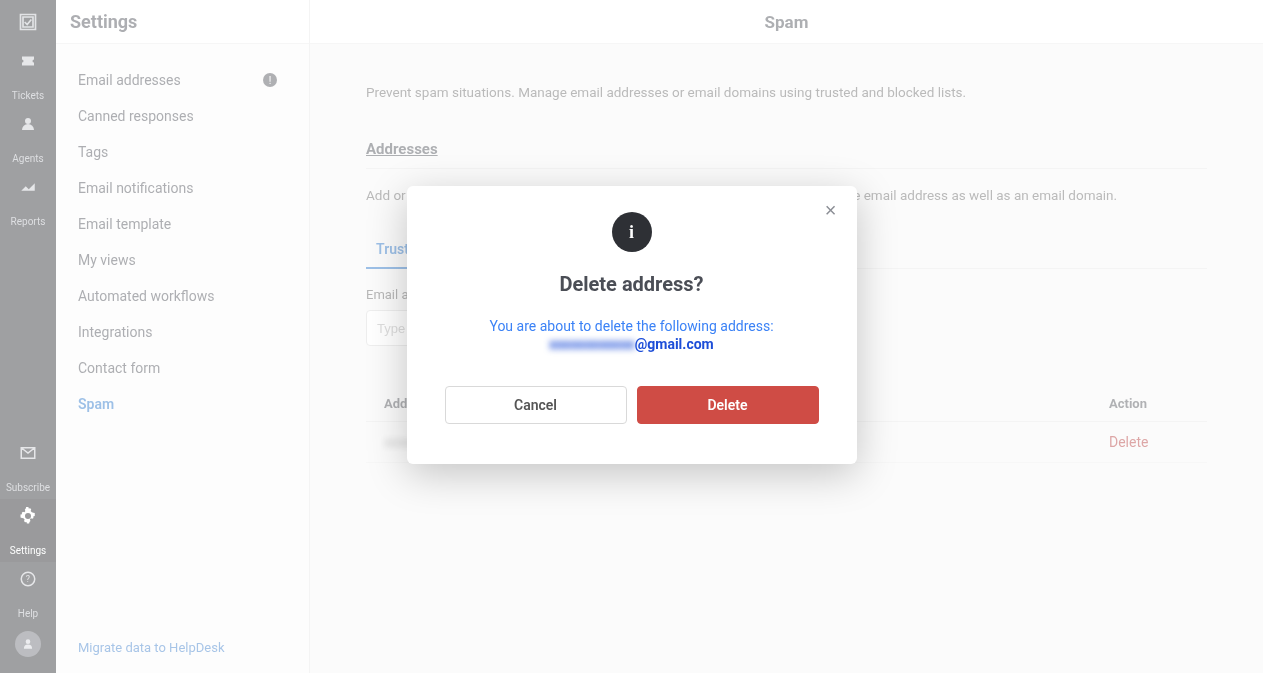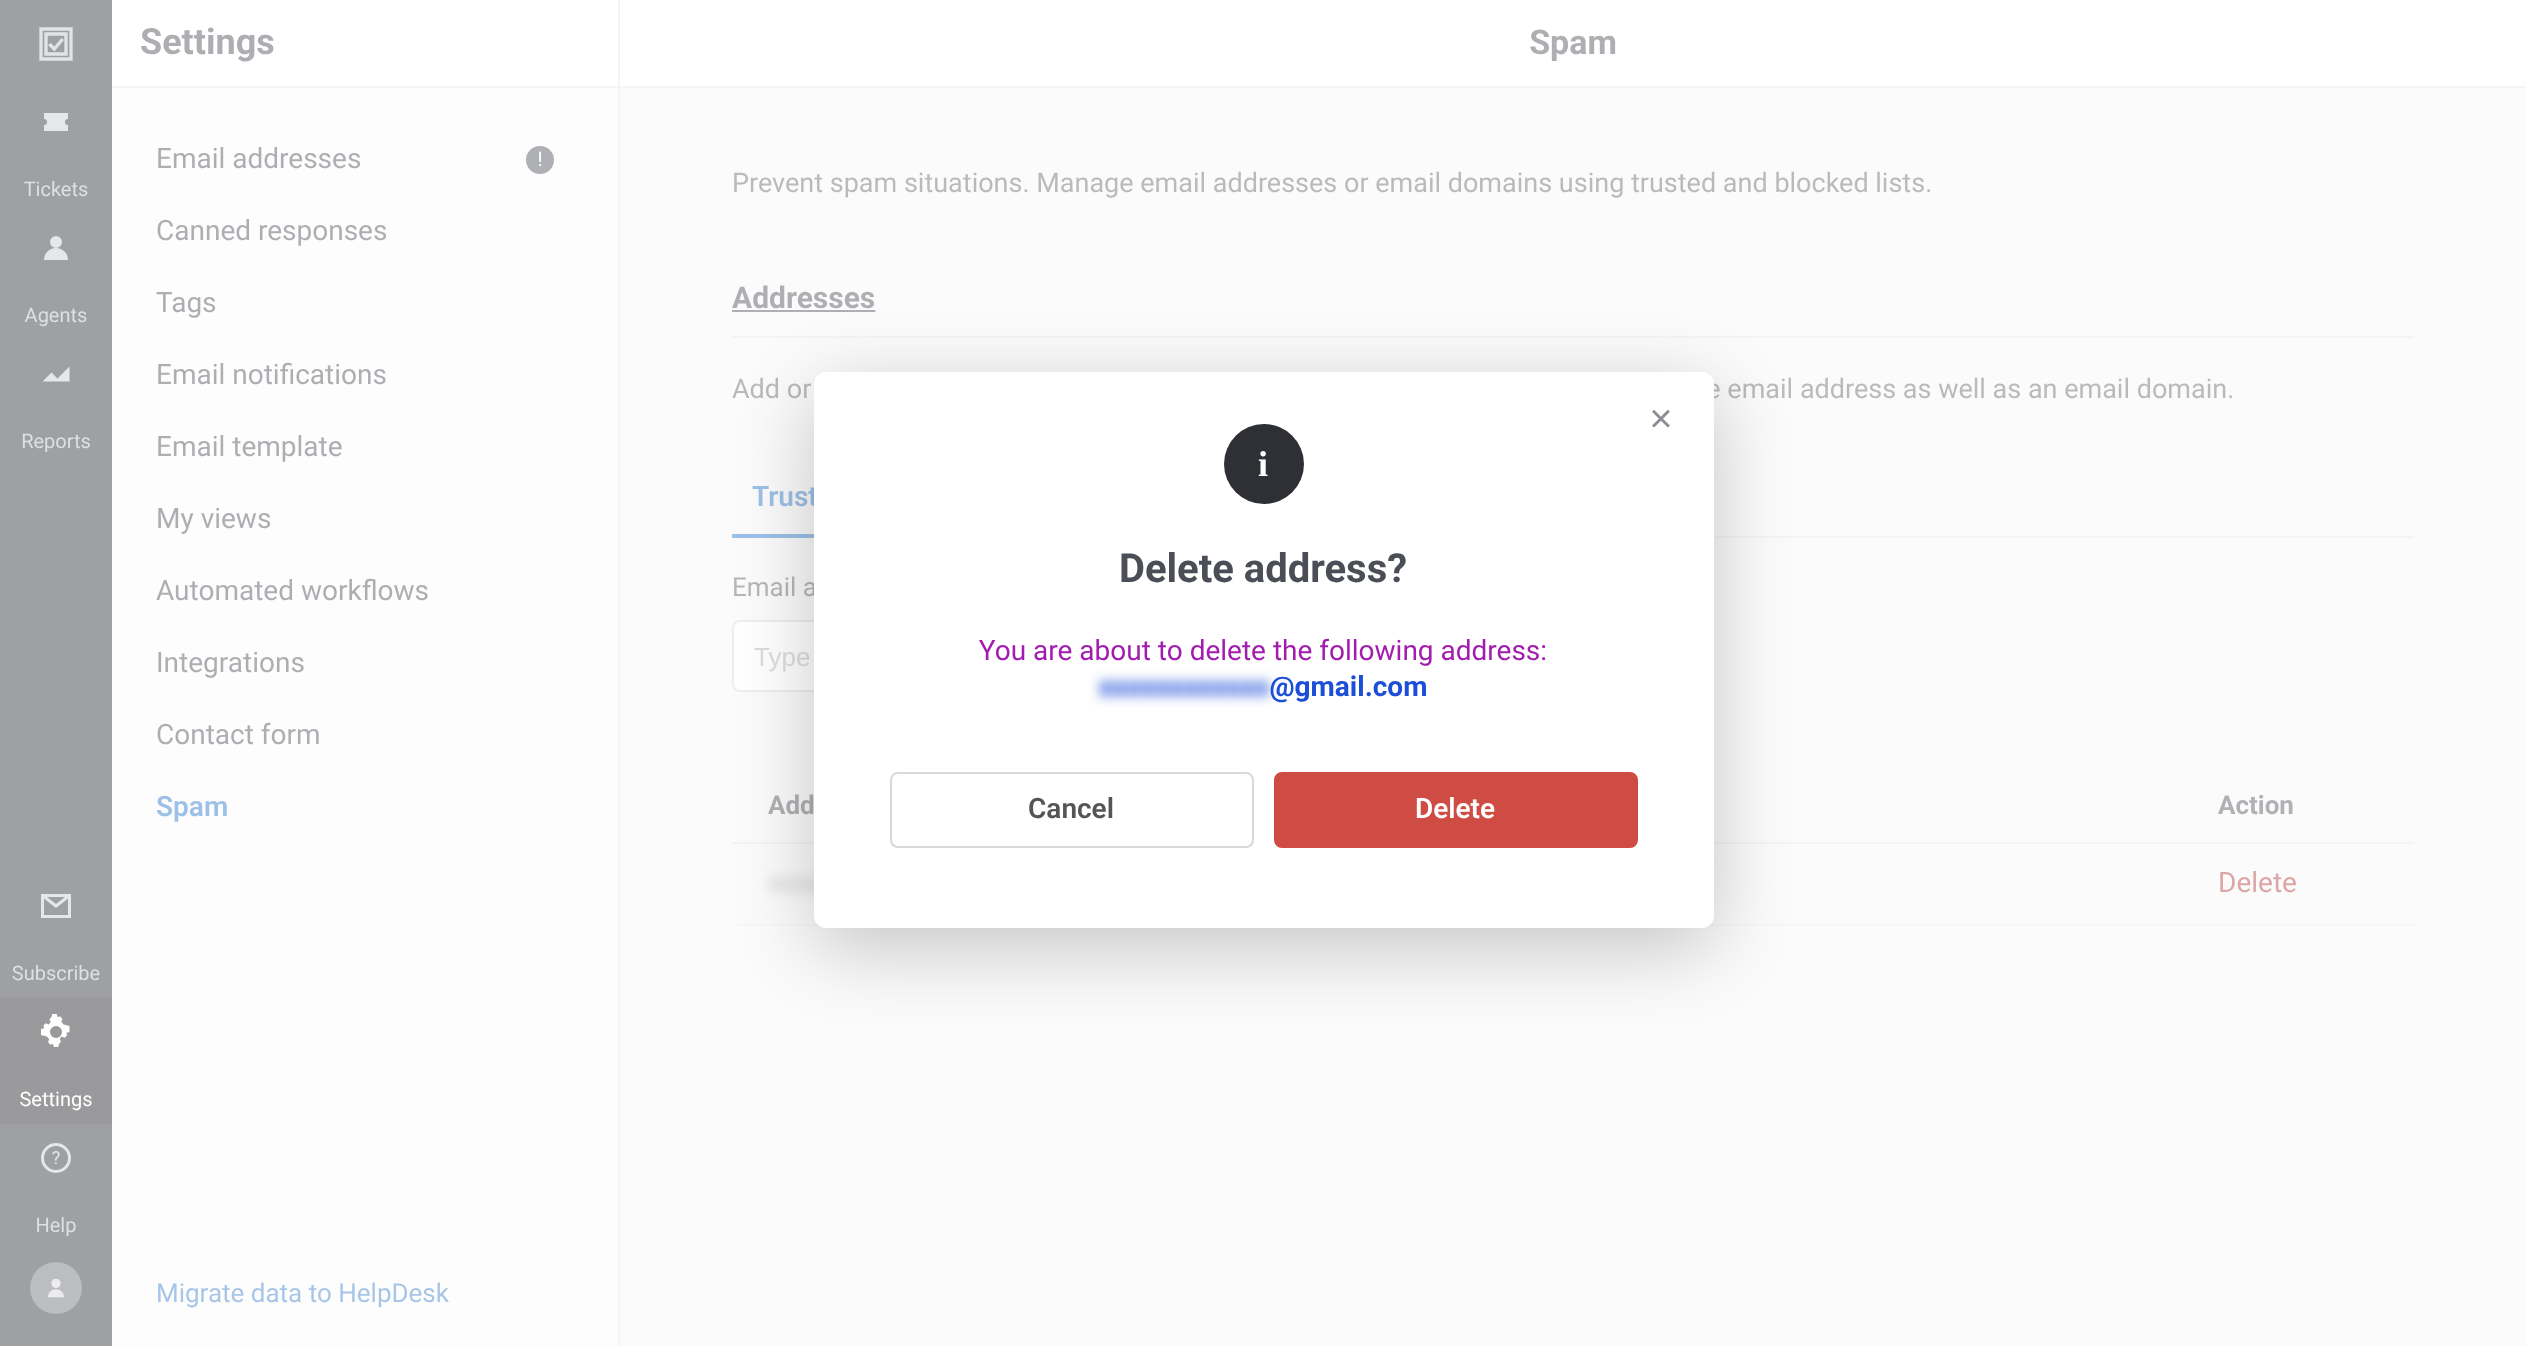--- a/index.html
+++ b/index.html
@@ -177,21 +177,21 @@
     }
     .modal .info-circle{
       width:40px;height:40px;border-radius:50%;
       background:#2e3035;color:#fff;
       display:flex;align-items:center;justify-content:center;
       margin:0 auto 20px;
       font-family: Georgia, serif;
       font-weight:700;font-size:18px;
     }
     .modal .title{font-size:20px;font-weight:700;margin-bottom:22px;}
-    .modal .msg{font-size:14px;color:#a21caf;margin-bottom:2px;}
+    .modal .msg{font-size:14px;color:#3b82f6;margin-bottom:2px;}
     .modal .addr{font-size:14px;font-weight:700;color:#1d4ed8;}
     .modal .addr .blurred{filter:blur(3px);}
     .modal .btnrow{display:flex;gap:10px;margin-top:34px;}
     .modal .btn{
       flex:1;height:38px;border-radius:4px;font-size:14px;font-weight:600;cursor:pointer;
       display:flex;align-items:center;justify-content:center;
     }
     .modal .btn.cancel{background:#fff;border:1px solid #d9d9d9;color:#555;}
     .modal .btn.delete{background:#cf4c45;border:1px solid #cf4c45;color:#fff;}
 

